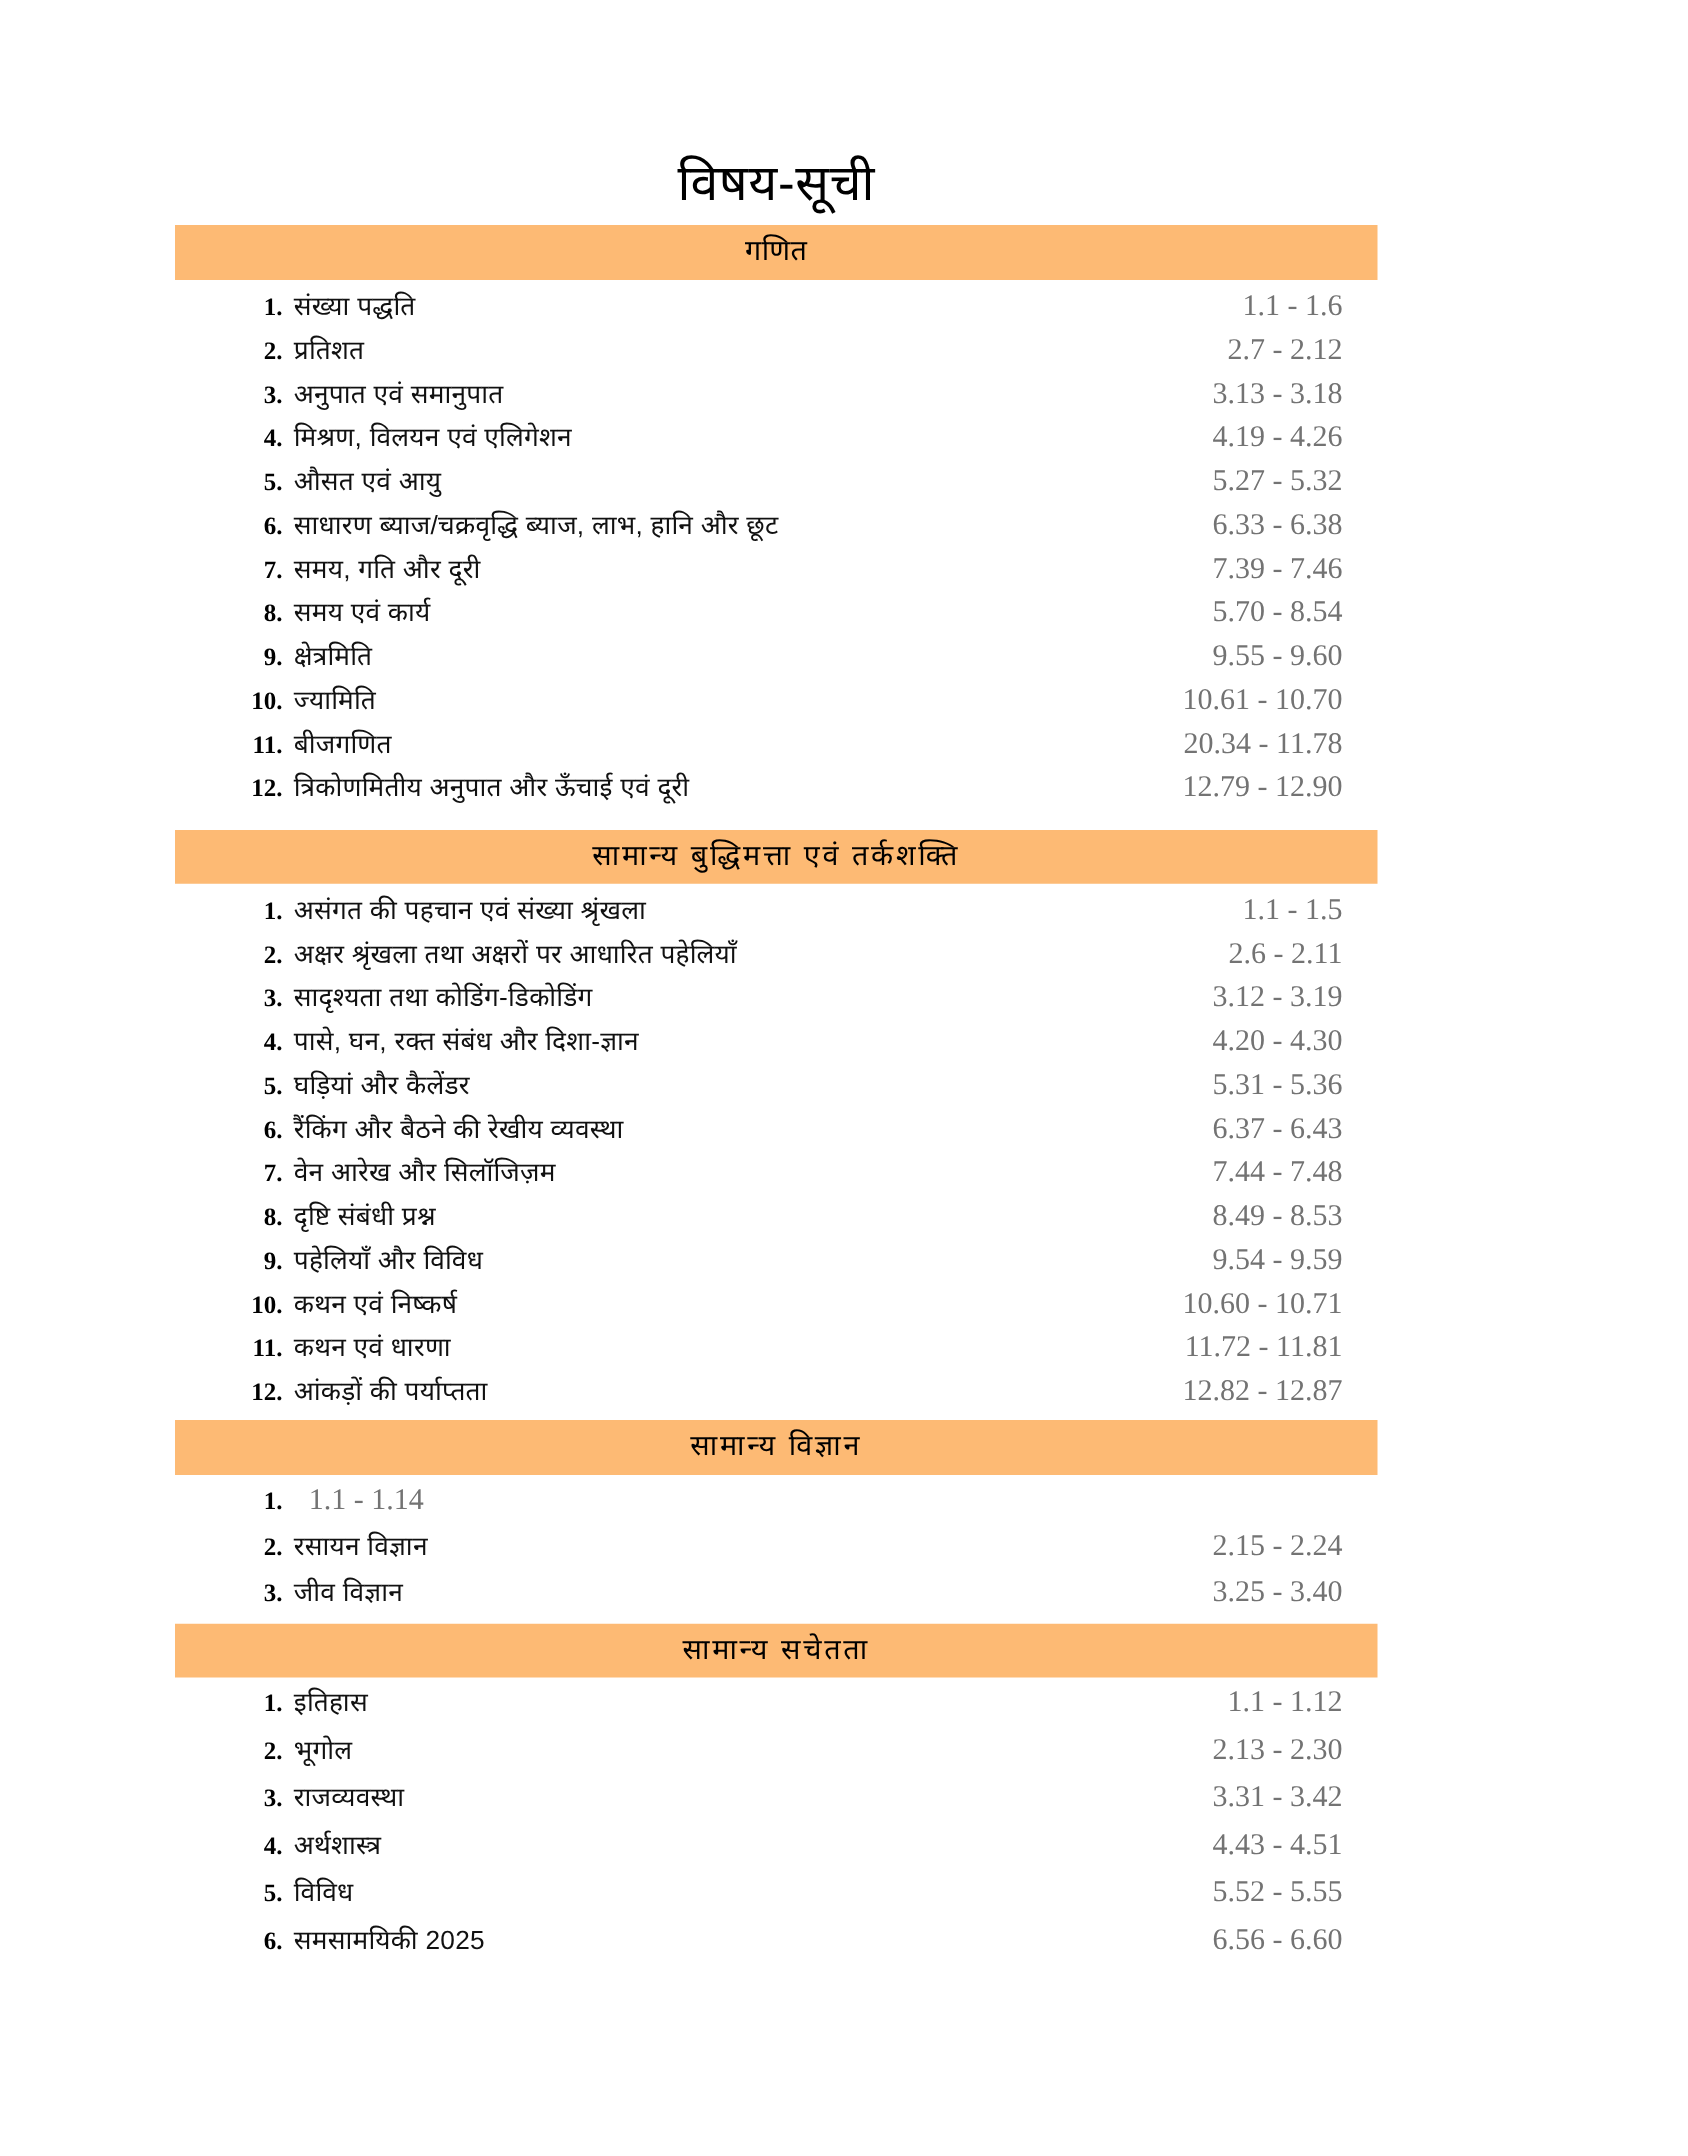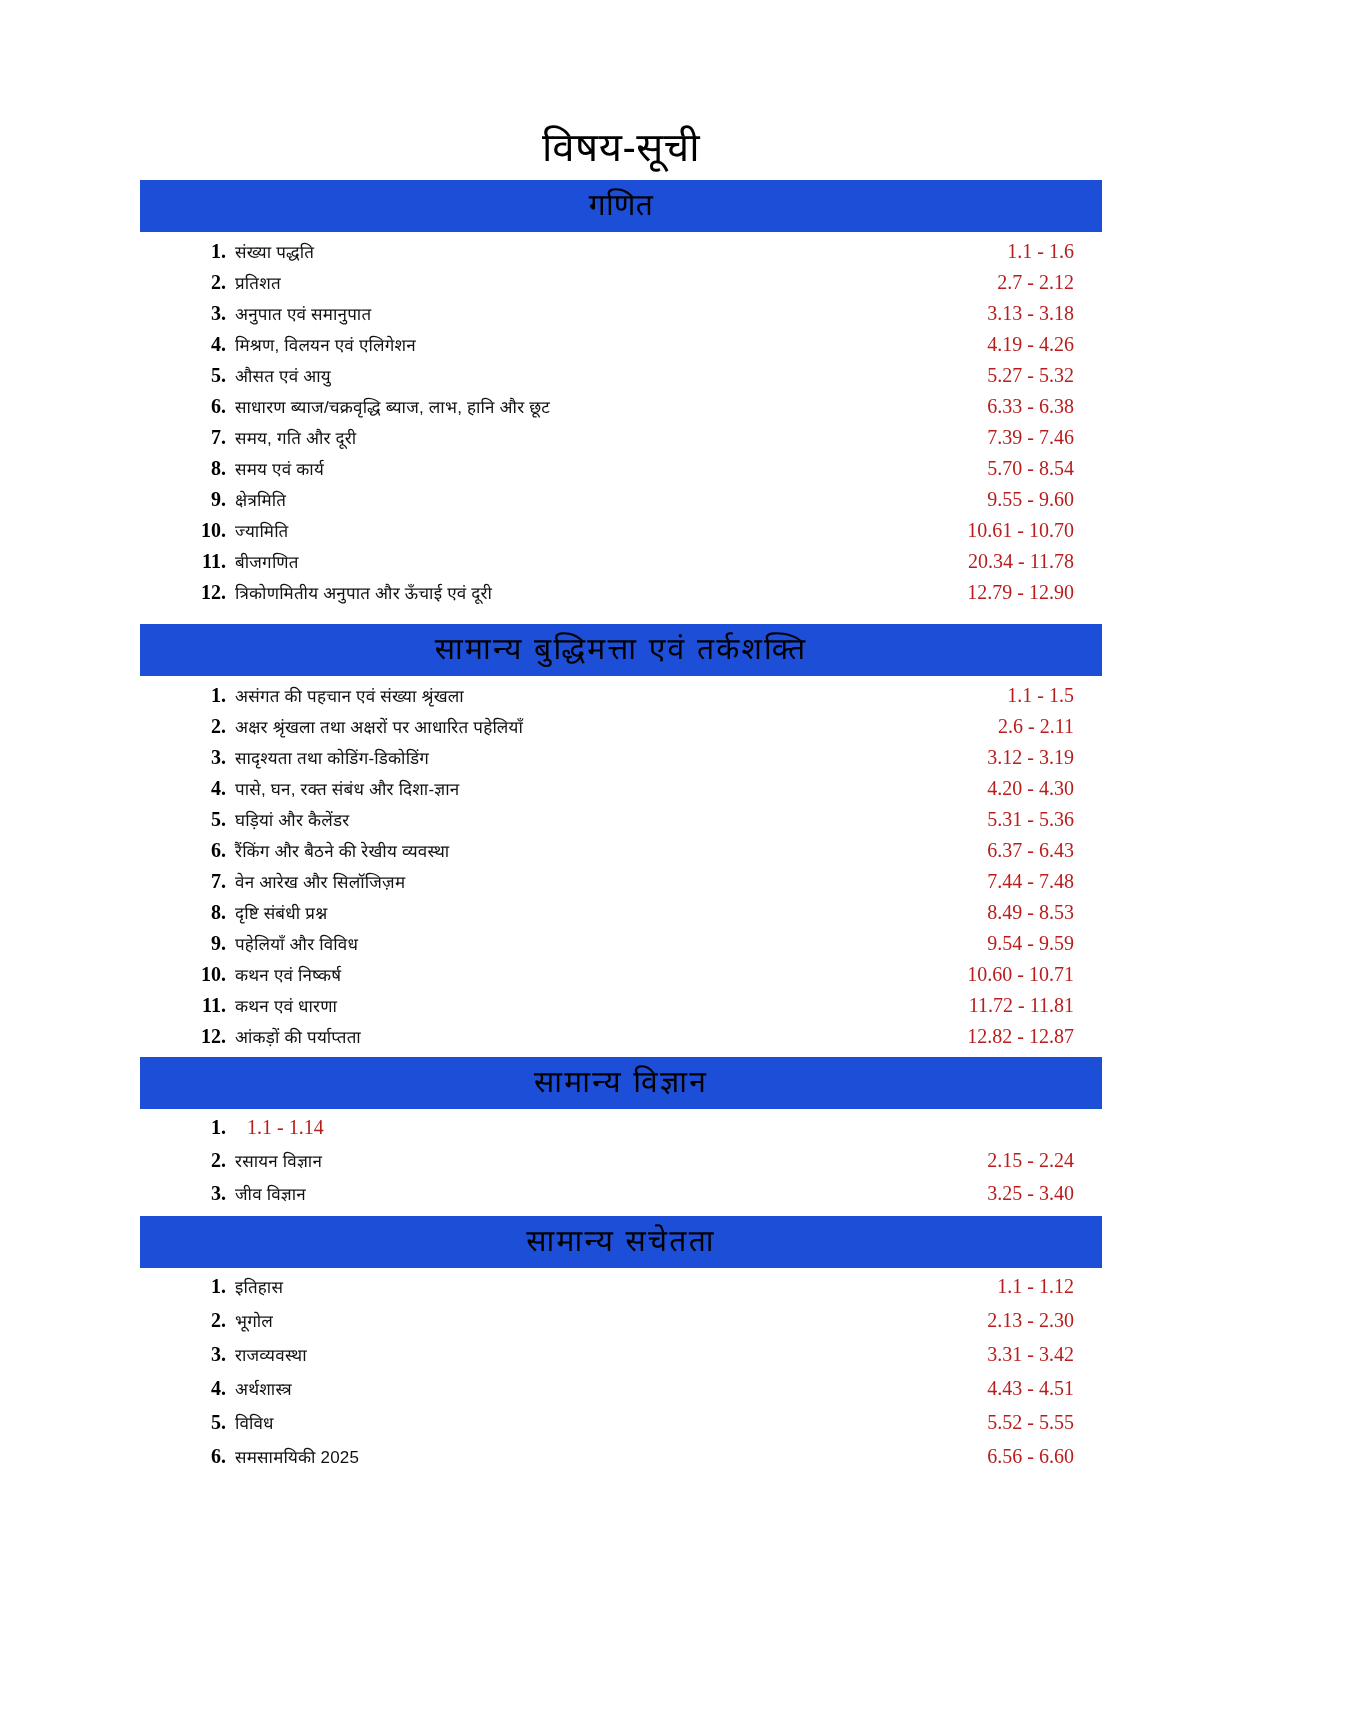--- a/index.html
+++ b/index.html
@@ -42,24 +42,24 @@
     padding-top: 124px;
     padding-bottom: 10px;
     line-height: 1.15;
   }
 
   .section {
     margin: 0;
   }
 
   .section-band {
-    background: #1d4ed8;
+    background: #fdba74;
     text-align: center;
     font-family: "Liberation Sans", "DejaVu Sans", sans-serif;
-    font-size: 30px;
+    font-size: 23px;
     font-weight: 400;
     color: #000000;
     padding: 7px 0 9px 0;
     line-height: 1.2;
     letter-spacing: 0.4px;
   }
   .section-band.wide-letter {
     letter-spacing: 2.2px;
   }
 
@@ -82,33 +82,33 @@
     text-align: right;
     font-weight: bold;
     font-size: 20px;
     font-family: "Liberation Serif", "DejaVu Serif", serif;
     color: #000;
     padding-right: 9px;
   }
 
   .entry-title {
     flex: 1 1 auto;
-    font-size: 17px;
+    font-size: 21px;
     font-family: "Liberation Sans", "DejaVu Sans", sans-serif;
     color: #111;
     white-space: nowrap;
     letter-spacing: 0.2px;
   }
 
   .entry-pages {
     flex: 0 0 auto;
     text-align: right;
-    font-size: 20px;
+    font-size: 24px;
     font-family: "Liberation Serif", "DejaVu Serif", serif;
-    color: #b91c1c;
+    color: #737373;
     white-space: nowrap;
     padding-left: 12px;
   }
 
   
   .section.math .entries { padding-top: 9px; }
   .section.math { margin-bottom: 22px; }
 
   .section.reasoning .entries { padding-top: 9px; }
   .section.reasoning { }

